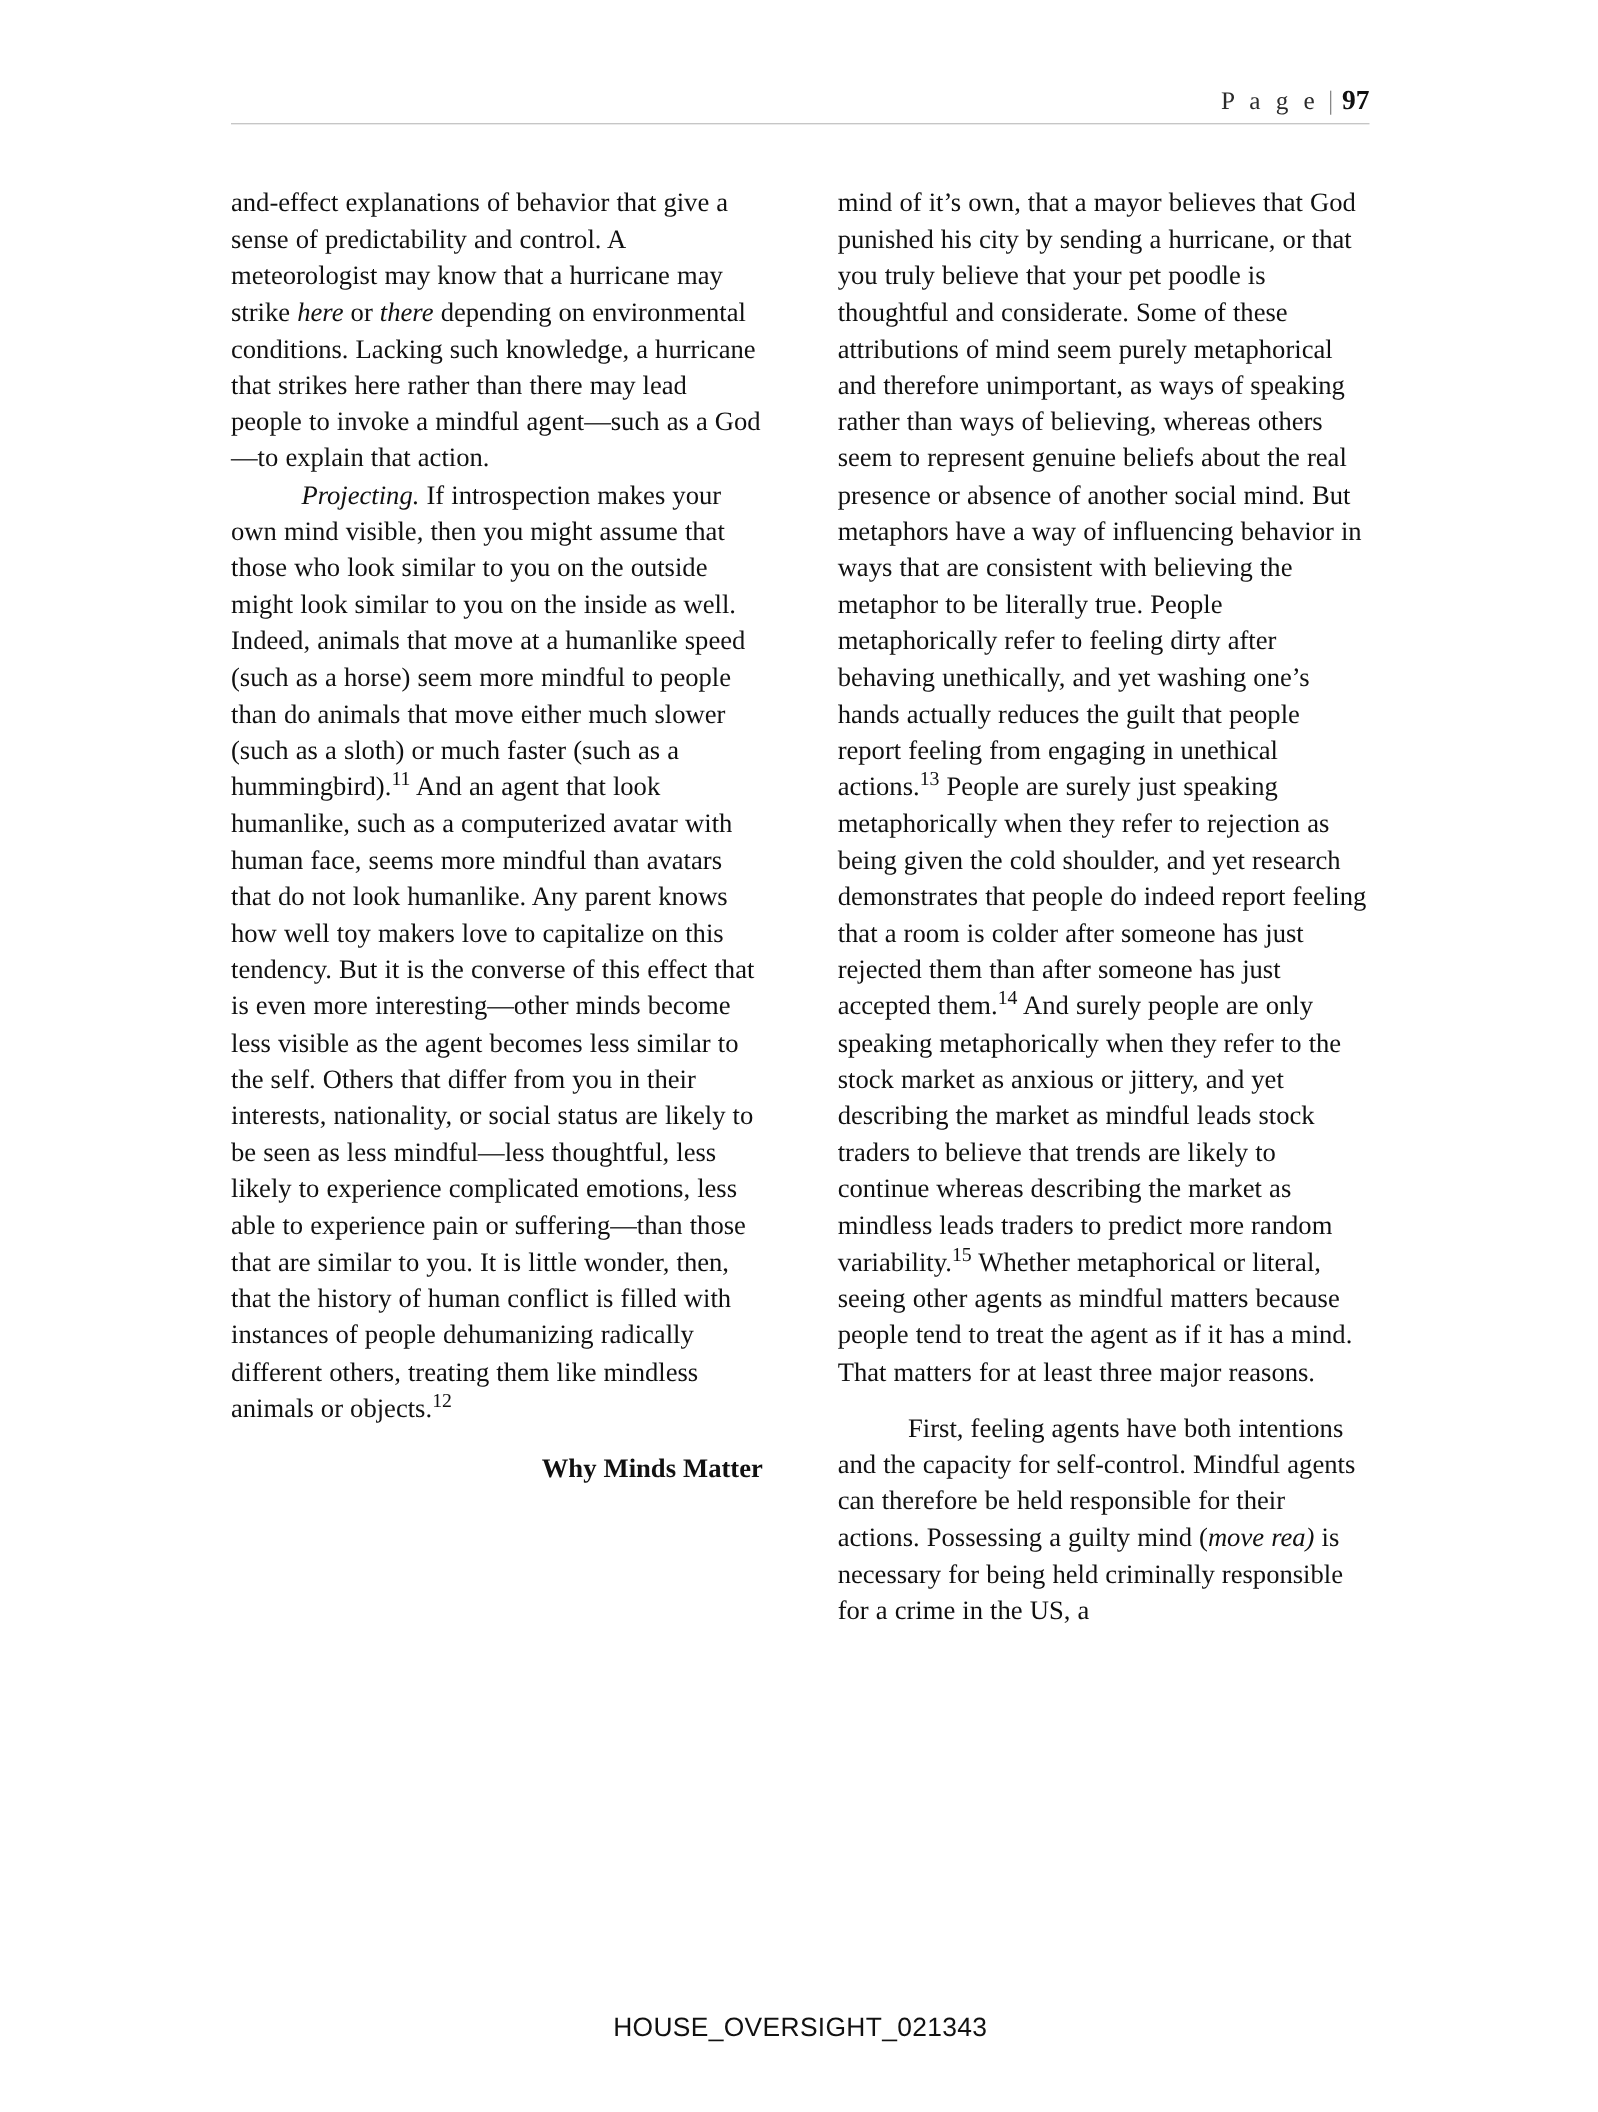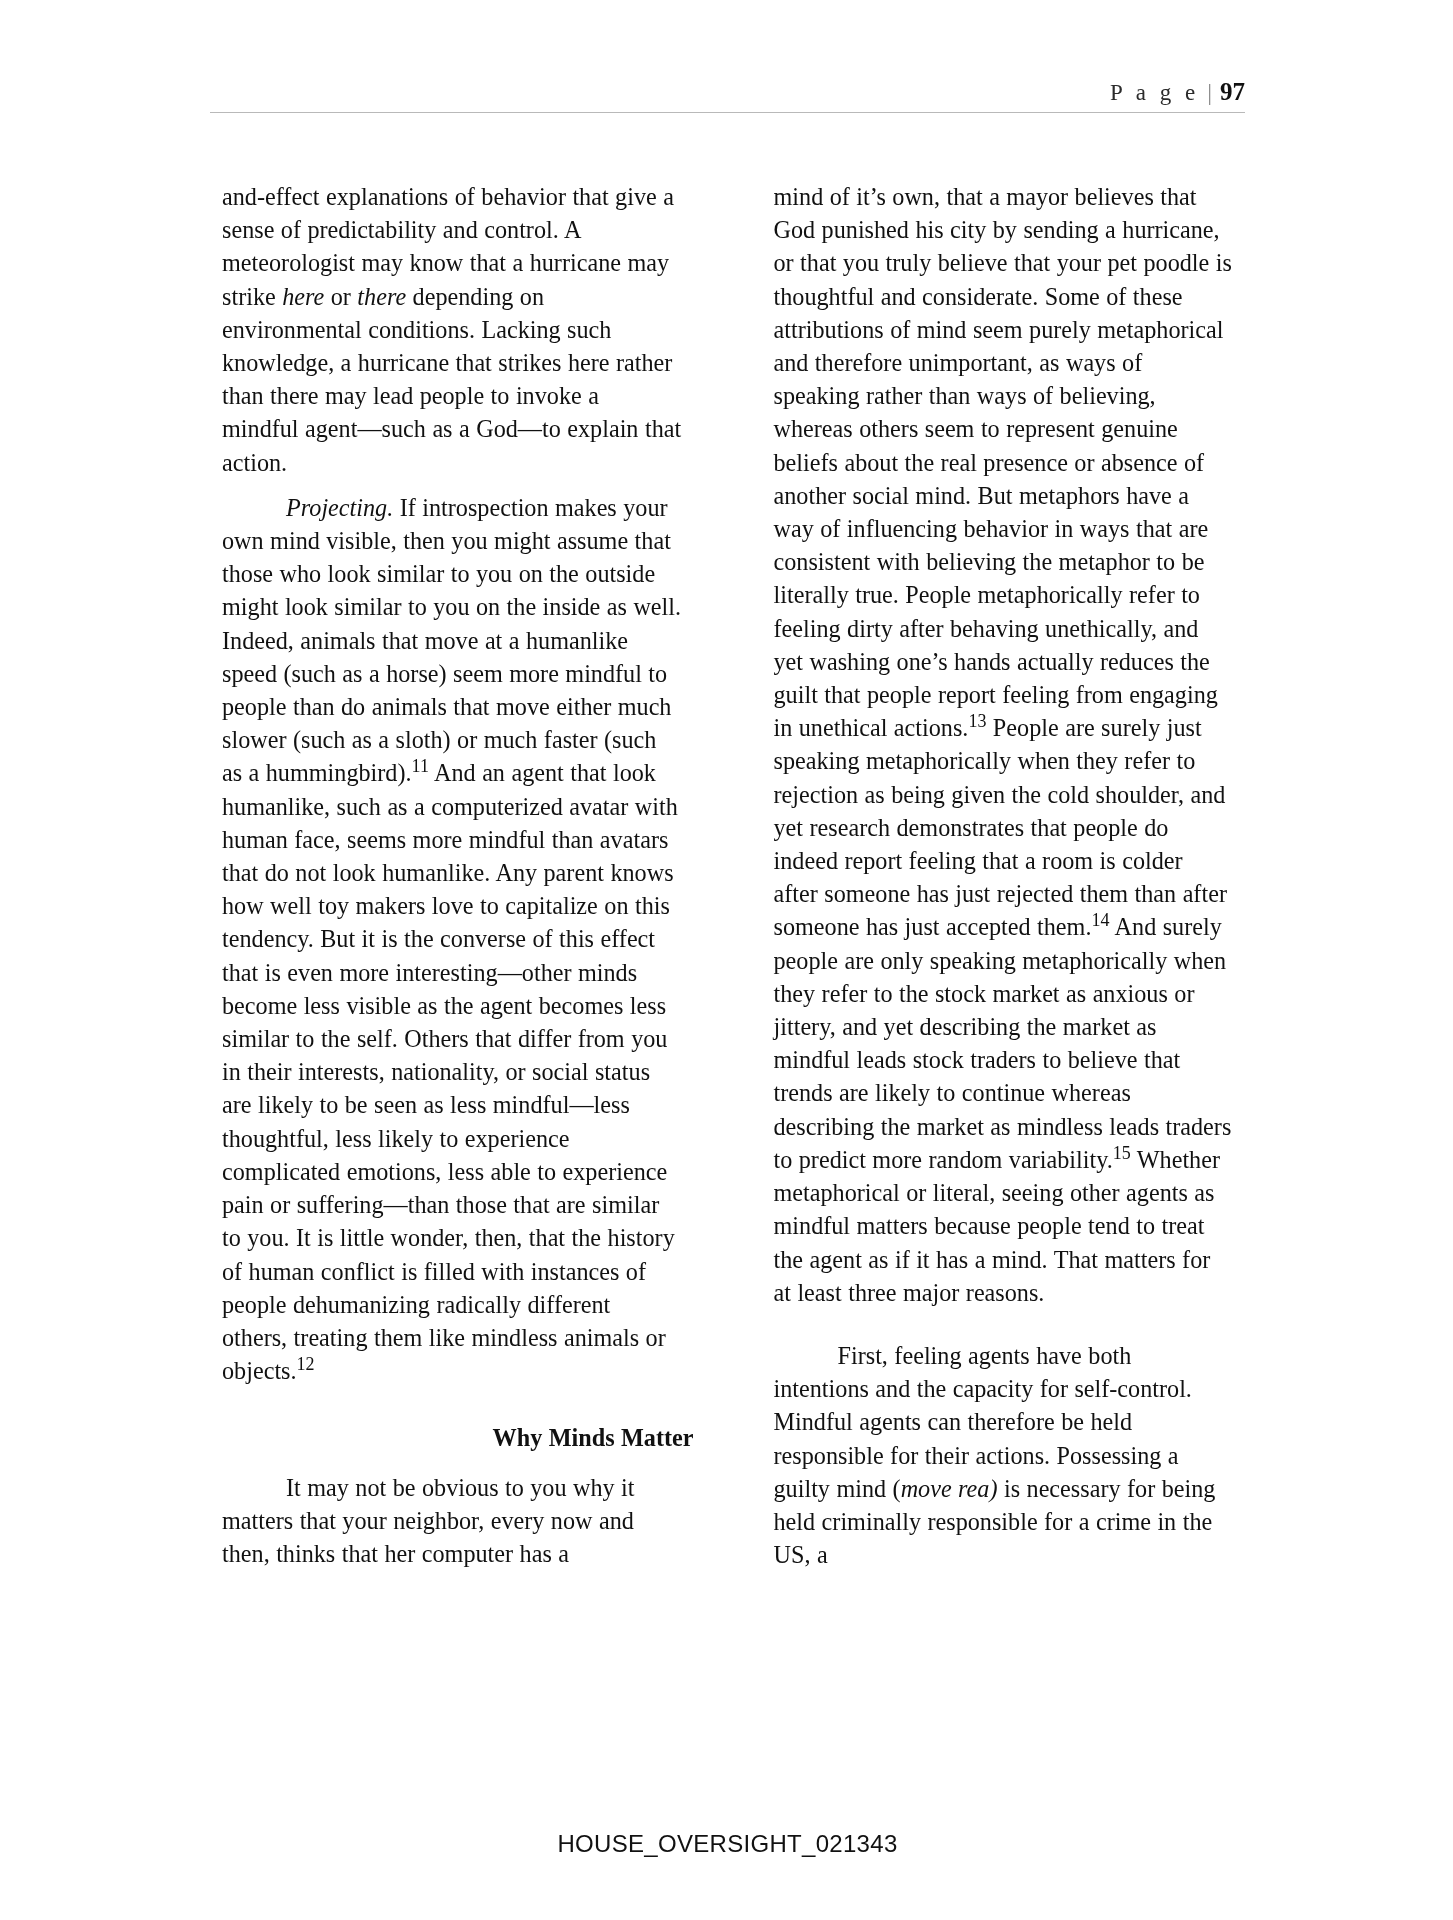--- a/index.html
+++ b/index.html
@@ -57,21 +57,21 @@
     left: 210px;
     top: 168px;
     width: 1035px;
     display: flex;
     gap: 68px;
   }
   .col {
     width: 484px;
   }
   p {
-    margin: 12px;
+    margin: 0;
     font-size: 24.2px;
     line-height: 33.2px;
     text-align: left;
     hyphens: none;
     word-spacing: 0.4px;
   }
   p.indent {
     text-indent: 64px;
   }
   .subhead {
@@ -118,21 +118,20 @@
 
   <div class="columns">
 
     <div class="col">
       <p><span>and-effect explanations of behavior that give a sense of predictability and control.  A meteorologist may know that a hurricane may strike </span><i>here</i><span> or </span><i>there</i><span> depending on environmental conditions.  Lacking such knowledge, a hurricane that strikes here rather than there may lead people to invoke a mindful agent—such as a God—to explain that action.</span></p>
 
       <p class="indent"><i>Projecting.</i><span>  If introspection makes your own mind visible, then you might assume that those who look similar to you on the outside might look similar to you on the inside as well.  Indeed, animals that move at a humanlike speed (such as a horse) seem more mindful to people than do animals that move either much slower (such as a sloth) or much faster (such as a hummingbird).</span><sup>11</sup><span>  And an agent that look humanlike, such as a computerized avatar with human face, seems more mindful than avatars that do not look humanlike.  Any parent knows how well toy makers love to capitalize on this tendency.  But it is the converse of this effect that is even more interesting—other minds become less visible as the agent becomes less similar to the self.  Others that differ from you in their interests, nationality, or social status are likely to be seen as less mindful—less thoughtful, less likely to experience complicated emotions, less able to experience pain or suffering—than those that are similar to you.  It is little wonder, then, that the history of human conflict is filled with instances of people dehumanizing radically different others, treating them like mindless animals or objects.</span><sup>12</sup></p>
 
       <p class="subhead">Why Minds Matter</p>
 
-      <p class="indent">It may not be obvious to you why it matters that your neighbor, every now and then, thinks that her computer has a</p>
     </div>
 
     <div class="col">
       <p><span>mind of it’s own, that a mayor believes that God punished his city by sending a hurricane, or that you truly believe that your pet poodle is thoughtful and considerate.  Some of these attributions of mind seem purely metaphorical and therefore unimportant, as ways of speaking rather than ways of believing, whereas others seem to represent genuine beliefs about the real presence or absence of another social mind.  But metaphors have a way of influencing behavior in ways that are consistent with believing the metaphor to be literally true.  People metaphorically refer to feeling dirty after behaving unethically, and yet washing one’s hands actually reduces the guilt that people report feeling from engaging in unethical actions.</span><sup>13</sup><span>  People are surely just speaking metaphorically when they refer to rejection as being given the cold shoulder, and yet research demonstrates that people do indeed report feeling that a room is colder after someone has just rejected them than after someone has just accepted them.</span><sup>14</sup><span>  And surely people are only speaking metaphorically when they refer to the stock market as anxious or jittery, and yet describing the market as mindful leads stock traders to believe that trends are likely to continue whereas describing the market as mindless leads traders to predict more random variability.</span><sup>15</sup><span>  Whether metaphorical or literal, seeing other agents as mindful matters because people tend to treat the agent as if it has a mind.  That matters for at least three major reasons.</span></p>
 
       <p class="indent" style="padding-top:18px;"><span>First, feeling agents have both intentions and the capacity for self-control.  Mindful agents can therefore be held responsible for their actions.  Possessing a guilty mind (</span><i>move rea)</i><span> is necessary for being held criminally responsible for a crime in the US, a</span></p>
     </div>
 
   </div>
 

